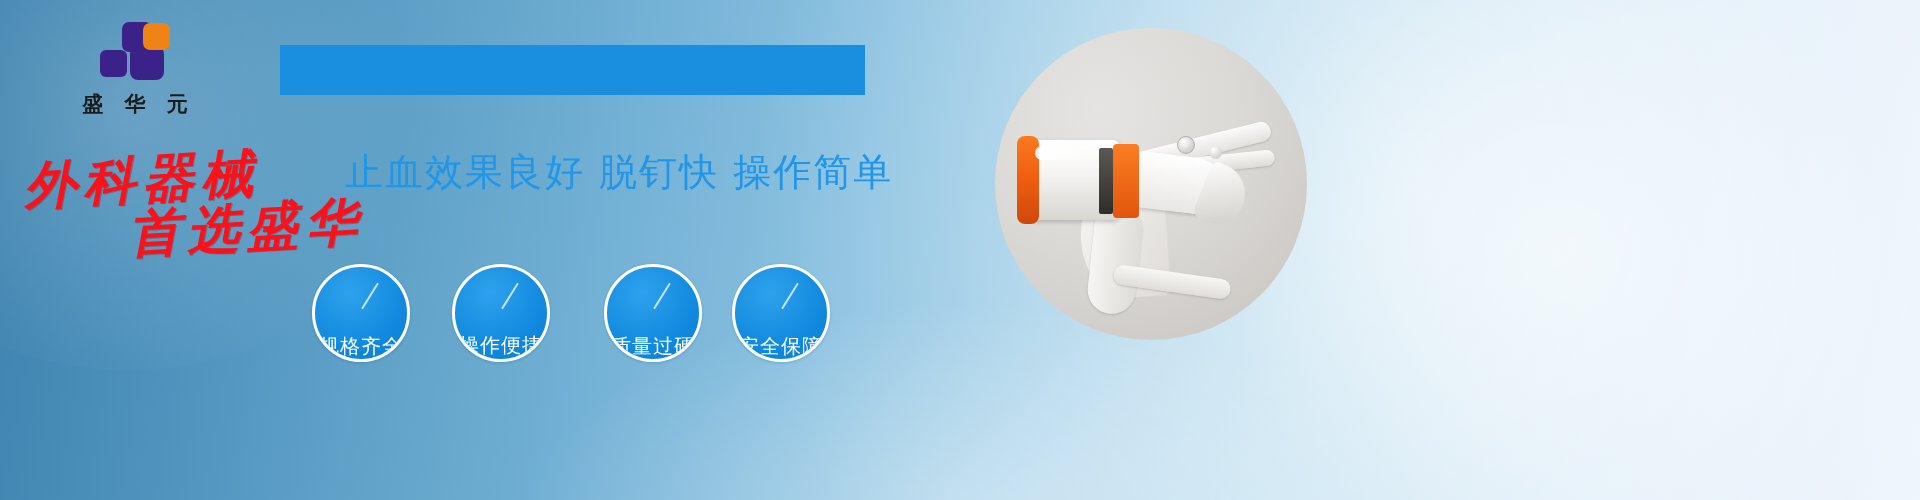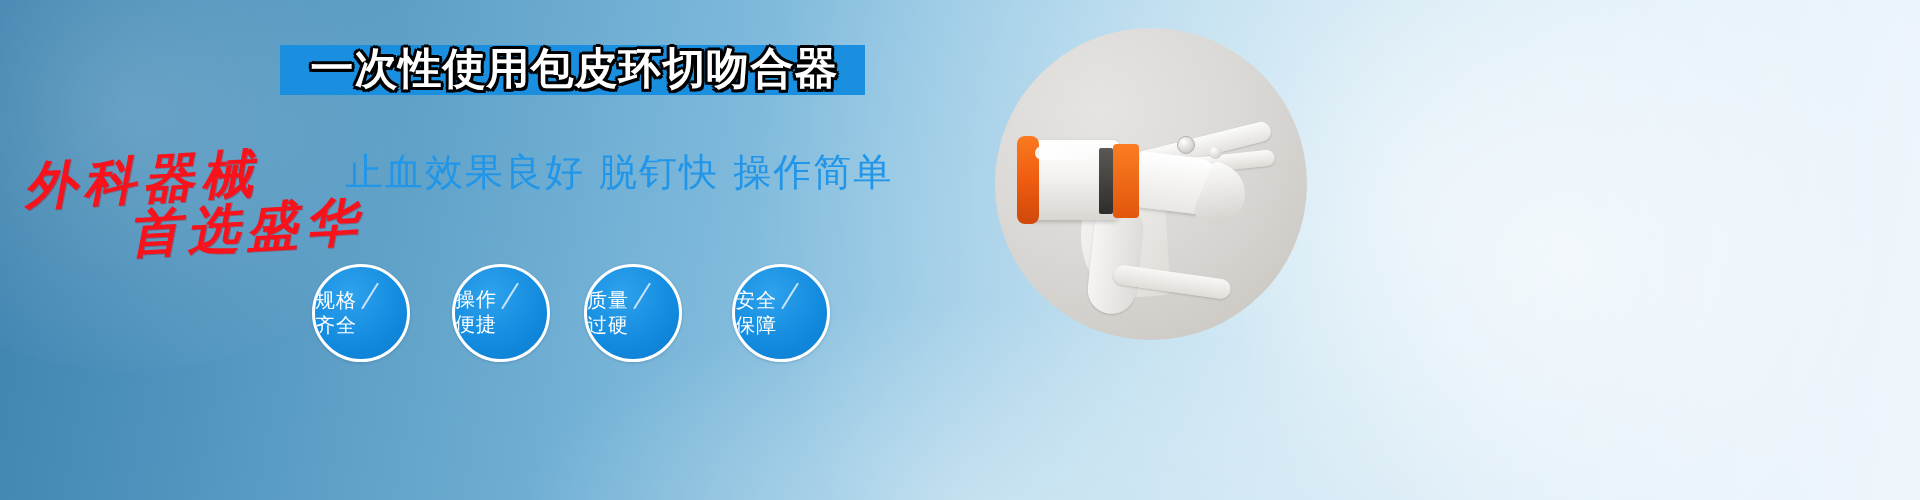--- a/index.html
+++ b/index.html
@@ -84,35 +84,35 @@
     font-weight:400;
   }
 
   
   #badges{position:absolute;left:312px;top:264px;height:95px;}
   .badge{
     position:absolute;top:0;width:92px;height:92px;border-radius:50%;
     background:radial-gradient(circle at 38% 28%,#2ea2ec 0%,#1189de 62%,#0d7ccc 100%);
     border:3px solid #ffffff;
     box-shadow:0 1px 3px rgba(0,60,110,.22);
-    display:flex;flex-direction:column;align-items:flex-start;justify-content:center;
+    display:flex;align-items:flex-end;justify-content:center;
     overflow:hidden;
   }
   .badge .slash{
     position:absolute;left:54px;top:14px;width:2px;height:30px;
     background:rgba(255,255,255,.75);
     transform:rotate(32deg);
   }
   .badge .l1,.badge .l2{
     color:#ffffff;font-size:20px;line-height:25px;letter-spacing:1px;
     white-space:nowrap;z-index:2;
   }
   .b0{left:0px;}
   .b1{left:140px;font-family:Liberation Mono, monospace;}
-  .b2{left:272px;}
+  .b2{left:292px;}
   .b3{left:420px;font-family:Liberation Serif, serif;}
 
   
   #product{
     position:absolute;left:995px;top:28px;width:312px;height:312px;
     border-radius:50%;
     background:radial-gradient(circle at 34% 26%,#e6e4e2 0%,#dcdad7 42%,#cfccc8 78%,#c2bfbb 100%);
     overflow:hidden;
   }
   #product .dev{position:absolute;}
@@ -179,23 +179,31 @@
 </style>
 </head>
 <body>
 
 <div id="banner">
 
   <div class="bloom bloom-a"></div>
   <div class="bloom bloom-b"></div>
   <div class="bloom bloom-c"></div>
 
+  <div id="logo">
+    <div class="mark">
+      <div class="sq sq1"></div>
+      <div class="sq sq2"></div>
+      <div class="sq sq3"></div>
+      <div class="sqo"></div>
+    </div>
+    <div class="name">盛 华 元</div>
+  </div>
 
   <div id="title-bar"></div>
-  <div id="title-text">一次性使用包皮环切吻合器</div>
 
   <div class="calli" id="calli-1">外科器械</div>
   <div class="calli" id="calli-2">首选盛华</div>
 
   <div id="subtitle">止血效果良好 脱钉快 操作简单</div>
 
   <div id="badges">
     <div class="badge b0">
       <span class="slash"></span>
       <span class="l1">规格</span>

